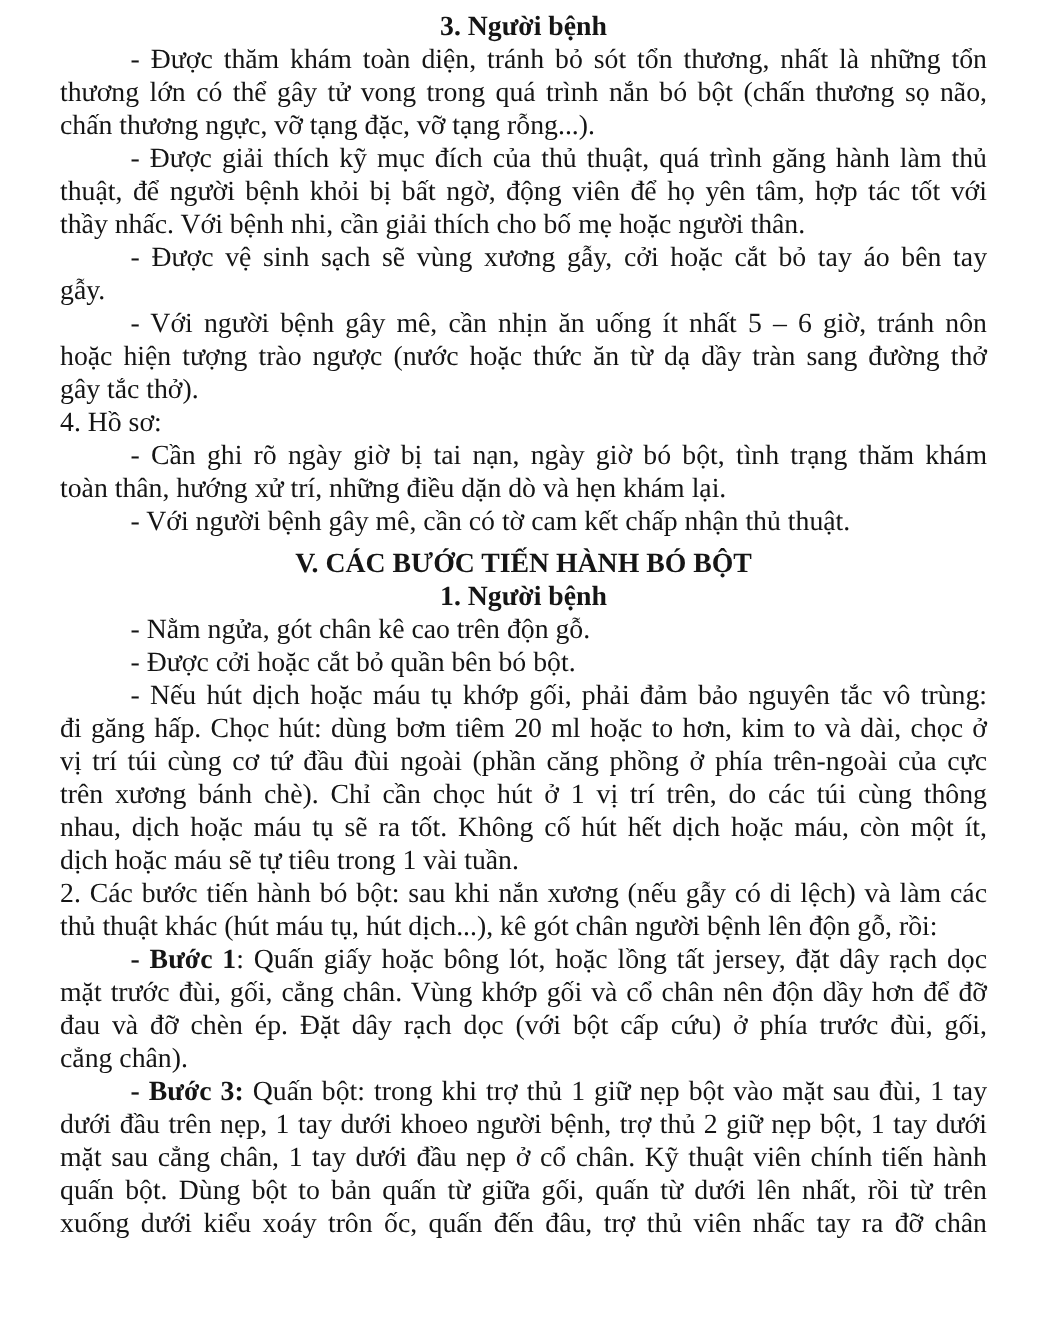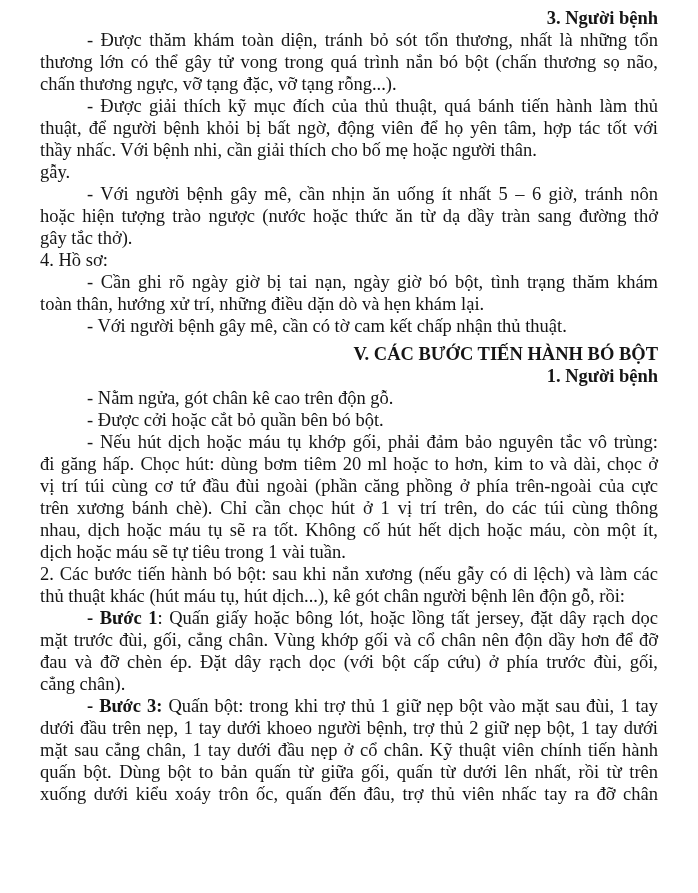--- a/index.html
+++ b/index.html
@@ -12,44 +12,45 @@
     color: #151515;
     -webkit-font-smoothing: antialiased;
   }
   .page {
     width: 698px;
     height: 893px;
     background: #ffffff;
     padding: 7px 40px 0 40px;
   }
   .block { font-size: 18.5px; line-height: 22px; }
-  .block.heading { font-weight: bold; text-align: right; }
+  .block.heading { font-weight: bold; text-align: center; }
   .block.gap { margin-top: 6px; }
   .ln { text-align: justify; text-align-last: justify; white-space: normal; }
   .ln.last { text-align-last: left; }
   .ln.ind { text-indent: 47px; }
   b { font-weight: bold; }
 </style>
 </head>
 <body>
 
 <main class="page">
   <div id="doc" style="color: rgb(21, 21, 21);">
       <div class="block heading">3. Người bệnh</div>
       <div class="block para">
         <div class="ln ind">- Được thăm khám toàn diện, tránh bỏ sót tổn thương, nhất là những tổn</div>
         <div class="ln">thương lớn có thể gây tử vong trong quá trình nắn bó bột (chấn thương sọ não,</div>
         <div class="ln last">chấn thương ngực, vỡ tạng đặc, vỡ tạng rỗng...).</div>
       </div>
       <div class="block para">
-        <div class="ln ind">- Được giải thích kỹ mục đích của thủ thuật, quá bánh tiến hành làm thủ</div>
+        <div class="ln ind">- Được giải thích kỹ mục đích của thủ thuật, quá trình găng hành làm thủ</div>
         <div class="ln">thuật, để người bệnh khỏi bị bất ngờ, động viên để họ yên tâm, hợp tác tốt với</div>
         <div class="ln last">thầy nhấc. Với bệnh nhi, cần giải thích cho bố mẹ hoặc người thân.</div>
       </div>
       <div class="block para">
+        <div class="ln ind">- Được vệ sinh sạch sẽ vùng xương gẫy, cởi hoặc cắt bỏ tay áo bên tay</div>
         <div class="ln last">gẫy.</div>
       </div>
       <div class="block para">
         <div class="ln ind">- Với người bệnh gây mê, cần nhịn ăn uống ít nhất 5 – 6 giờ, tránh nôn</div>
         <div class="ln">hoặc hiện tượng trào ngược (nước hoặc thức ăn từ dạ dầy tràn sang đường thở</div>
         <div class="ln last">gây tắc thở).</div>
       </div>
       <div class="block para">
         <div class="ln last">4. Hồ sơ:</div>
       </div>

